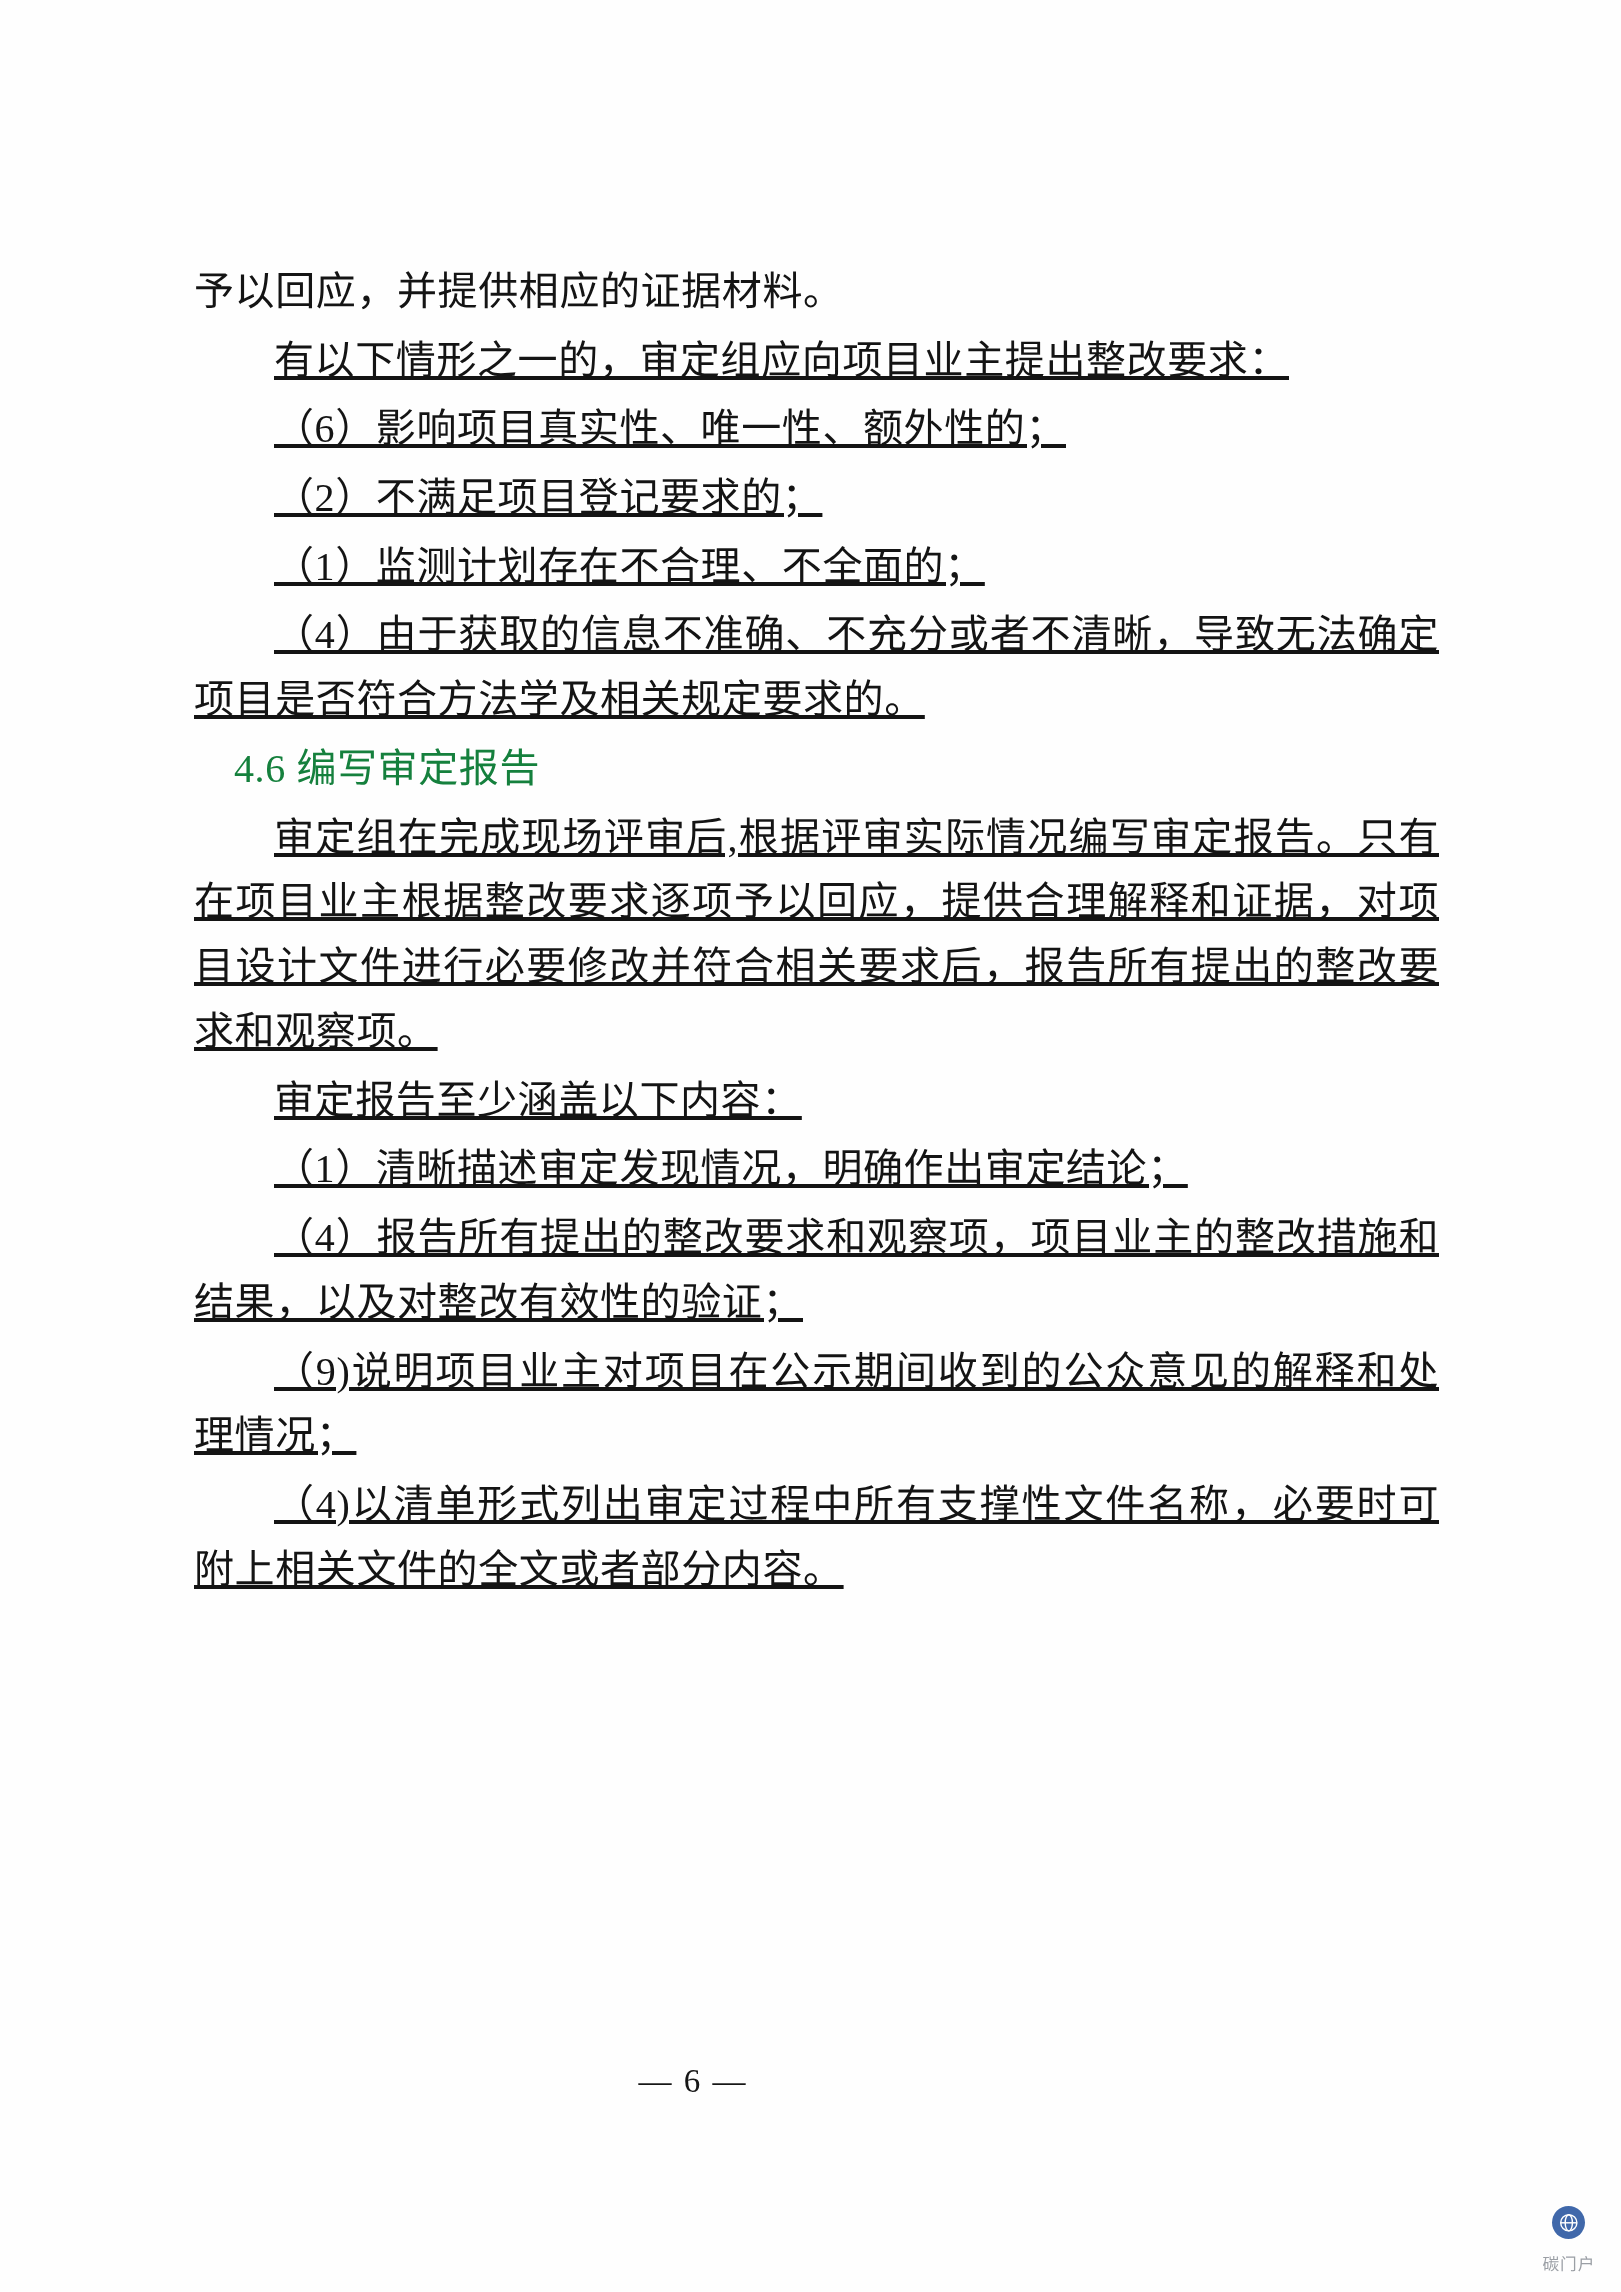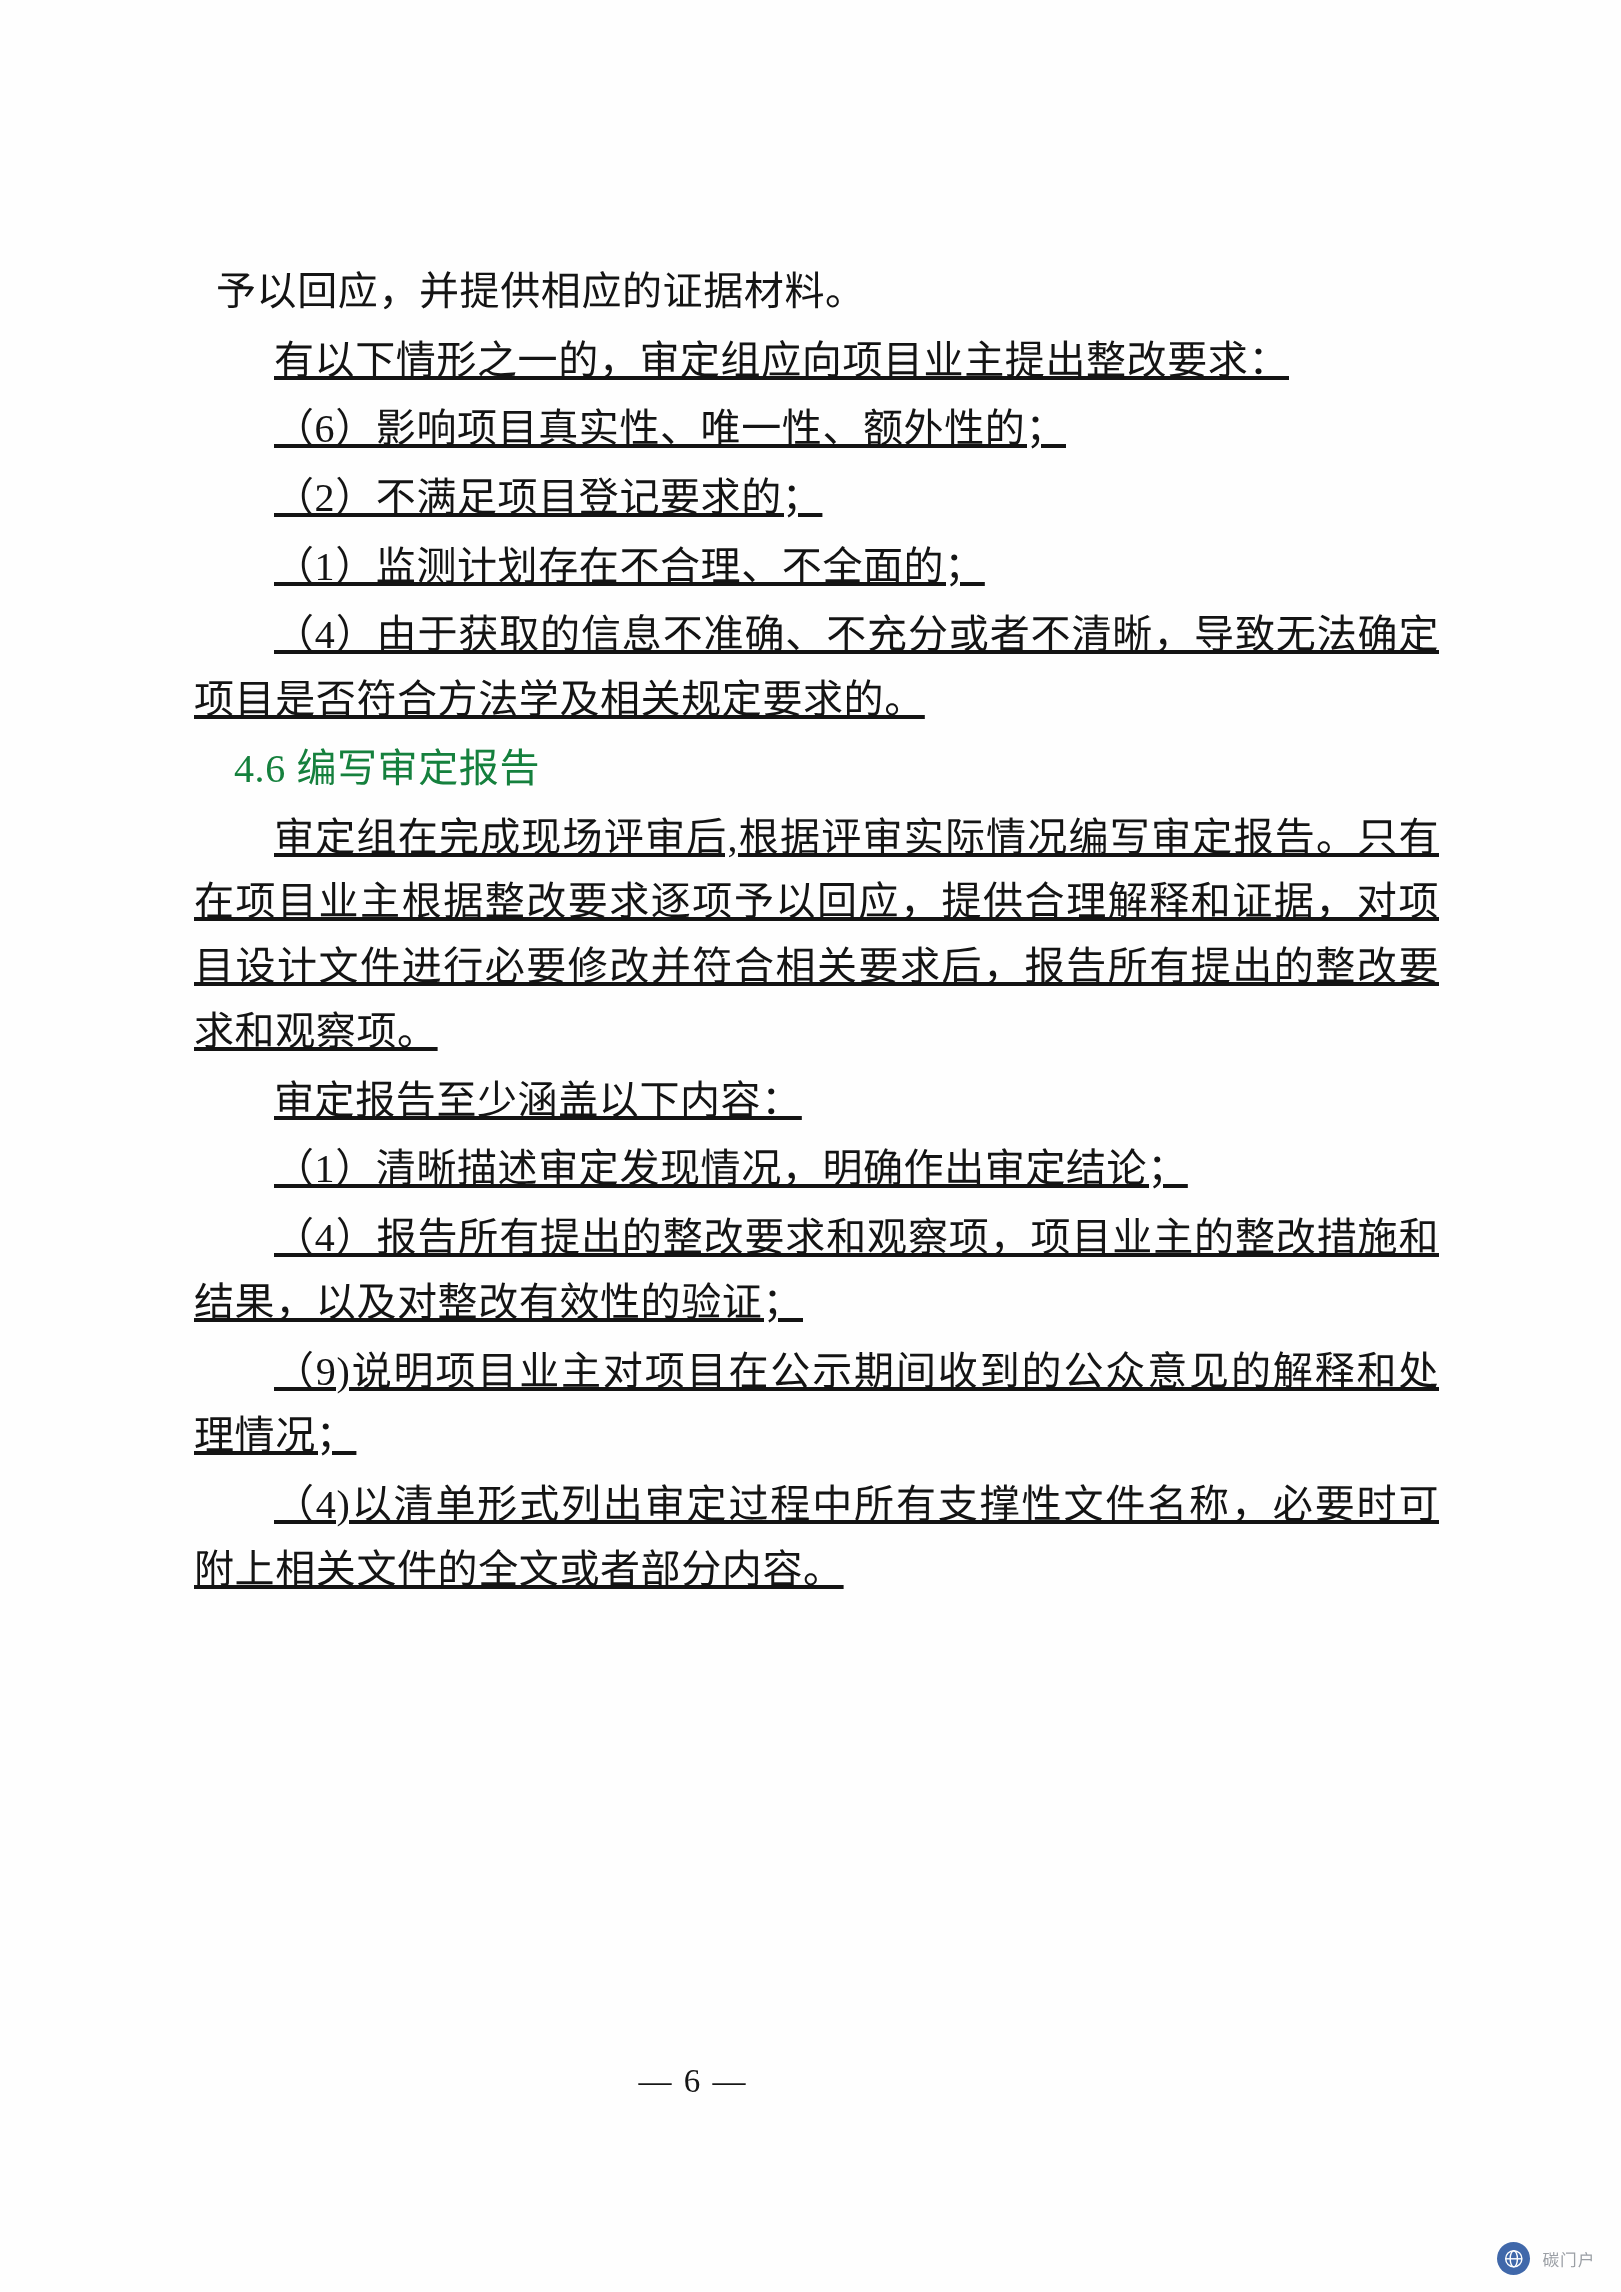--- a/index.html
+++ b/index.html
@@ -44,21 +44,20 @@
     color: #141414;
     font-family: "Liberation Serif", "DejaVu Serif", serif;
   }
 
   .indent-2 {
     text-indent: 80px;
     text-decoration: underline;
   }
   .indent-0 {
     text-indent: 0;
-    margin-left: 22px;
   }
 
   .heading {
     font-size: 40px;
     line-height: 1.62;
     letter-spacing: 0.6px;
     margin: 0 0 3.9px 0;
     text-indent: 40px;
     color: #15803d;
   }
@@ -80,20 +79,21 @@
   }
 
   .watermark {
     position: absolute;
     right: 25.5px;
     bottom: 17.6px;
     display: flex;
     align-items: center;
     gap: 12px;
     opacity: 0.85;
+    flex-direction: column;
   }
   .watermark .wm-badge {
     width: 33px;
     height: 33px;
     border-radius: 50%;
     background: #1f4f9c;
     display: flex;
     align-items: center;
     justify-content: center;
   }

